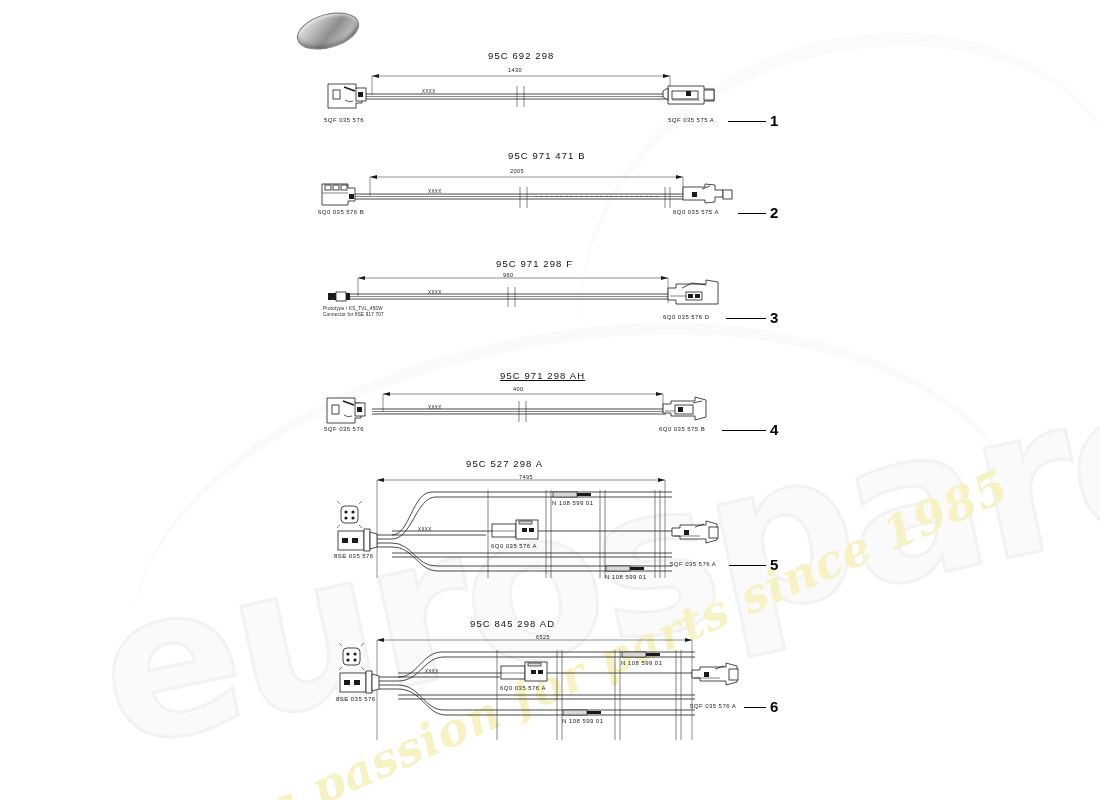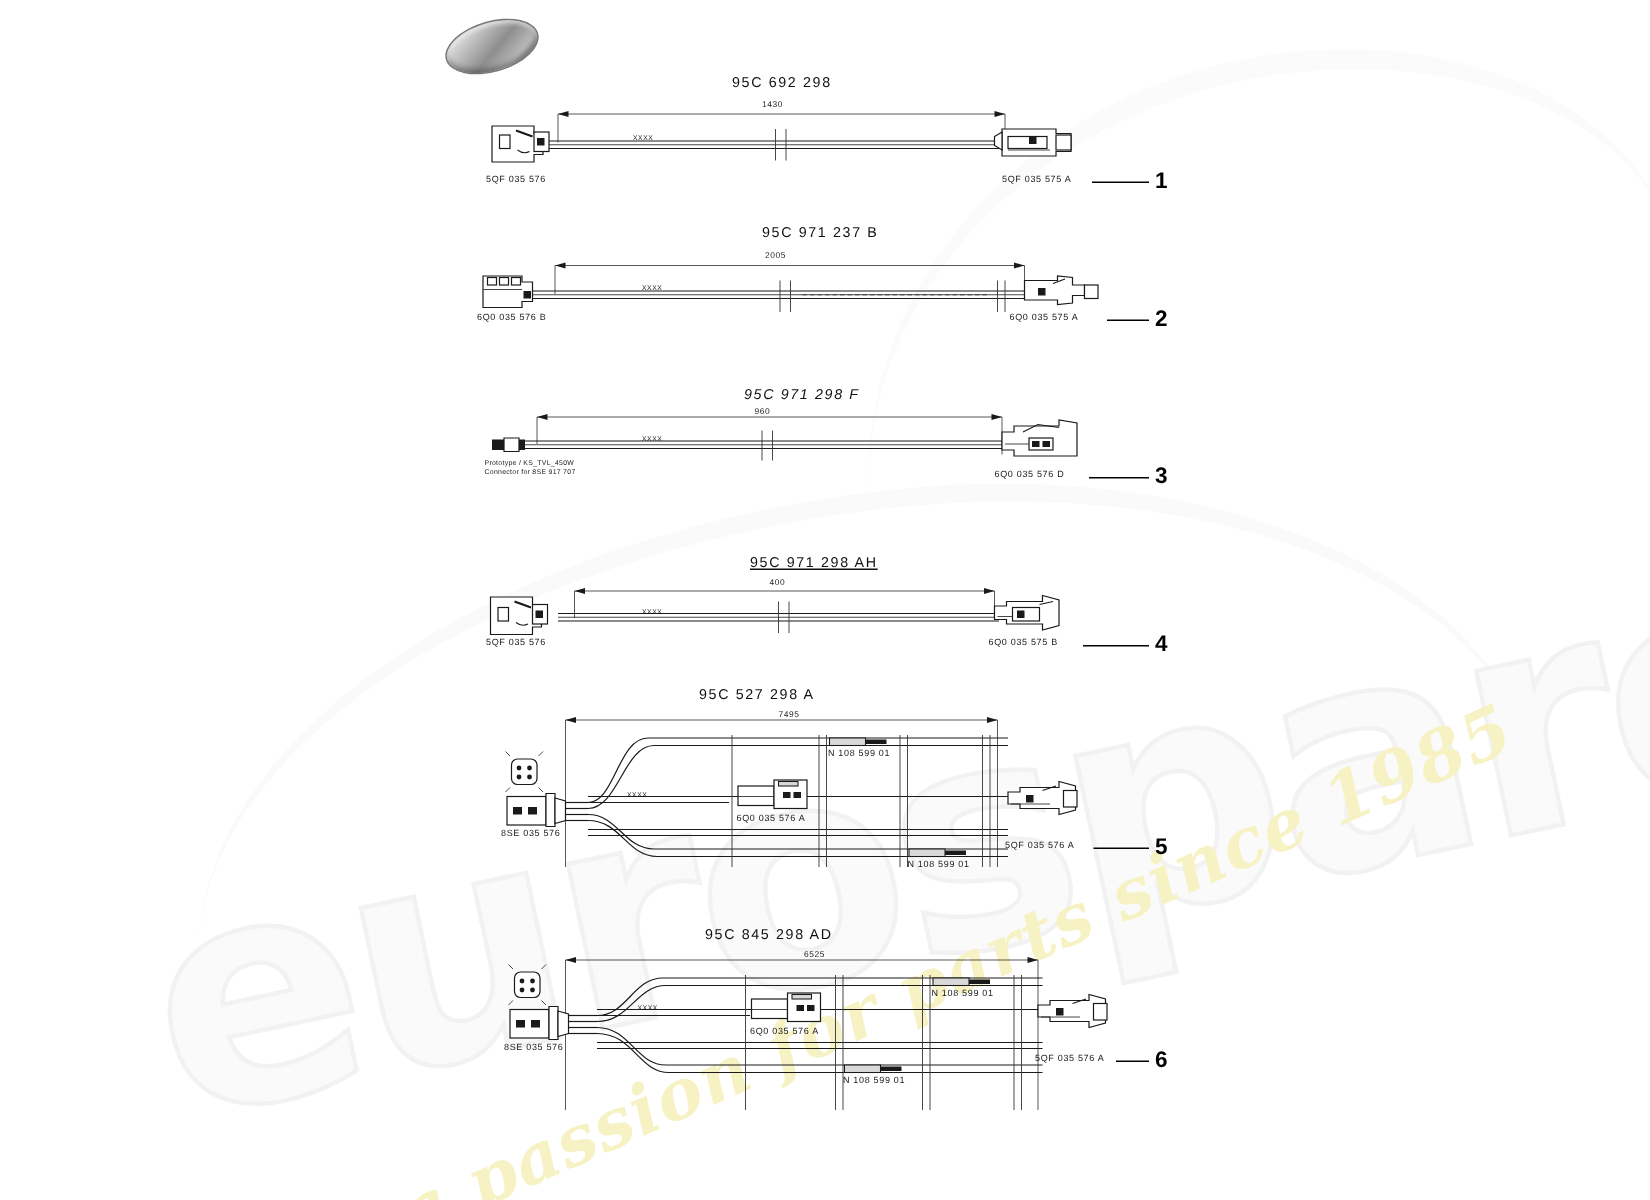--- a/index.html
+++ b/index.html
@@ -162,21 +162,21 @@
 
     <div class="dimtxt" style="left:508px;top:67px;">1430</div>
     <div class="dimtxt" style="left:422px;top:89px;font-size:4.5px;">XXXX</div>
     <div class="lbl" style="left:324px;top:117px;">5QF 035 576</div>
     <div class="lbl" style="left:668px;top:117px;">5QF 035 575 A</div>
     <div class="leader" style="left:728px;top:121px;width:38px;"></div>
     <div class="itemnum" style="left:770px;top:112px;">1</div>
   </div>
 
   <div class="row">
-    <div class="ttl" style="left:508px;top:150px;">95C 971 237 B</div>
+    <div class="ttl" style="left:508px;top:150px;">95C 971 471 B</div>
 
     <svg style="left:0;top:0;" width="1100" height="800">
       <line class="dimln" x1="370" y1="177" x2="683" y2="177"></line>
       <path class="blk" d="M370,177 l7,-2 v4 z"></path>
       <path class="blk" d="M683,177 l-7,-2 v4 z"></path>
       <line class="dimln" x1="370" y1="177" x2="370" y2="196"></line>
       <line class="dimln" x1="683" y1="177" x2="683" y2="196"></line>
 
       <line class="ln" style="stroke-width:.8" x1="355" y1="194" x2="686" y2="194"></line>
       <line class="ln" style="stroke-width:.8" x1="355" y1="199" x2="686" y2="199"></line>
@@ -205,21 +205,21 @@
 
     <div class="dimtxt" style="left:510px;top:168px;">2005</div>
     <div class="dimtxt" style="left:428px;top:189px;font-size:4.5px;">XXXX</div>
     <div class="lbl" style="left:318px;top:209px;">6Q0 035 576 B</div>
     <div class="lbl" style="left:673px;top:209px;">6Q0 035 575 A</div>
     <div class="leader" style="left:738px;top:213px;width:28px;"></div>
     <div class="itemnum" style="left:770px;top:204px;">2</div>
   </div>
 
   <div class="row">
-    <div class="ttl" style="left:496px;top:258px;font-style:italic;">95C 971 298 F</div>
+    <div class="ttl" style="left:496px;top:258px;">95C 971 298 F</div>
 
     <svg style="left:0;top:0;" width="1100" height="800">
       <line class="dimln" x1="358" y1="278" x2="668" y2="278"></line>
       <path class="blk" d="M358,278 l7,-2 v4 z"></path>
       <path class="blk" d="M668,278 l-7,-2 v4 z"></path>
       <line class="dimln" x1="358" y1="278" x2="358" y2="296"></line>
       <line class="dimln" x1="668" y1="278" x2="668" y2="303"></line>
 
       <line class="ln" style="stroke-width:.8" x1="340" y1="294" x2="672" y2="294"></line>
       <line class="ln" style="stroke-width:.8" x1="340" y1="299" x2="672" y2="299"></line>

